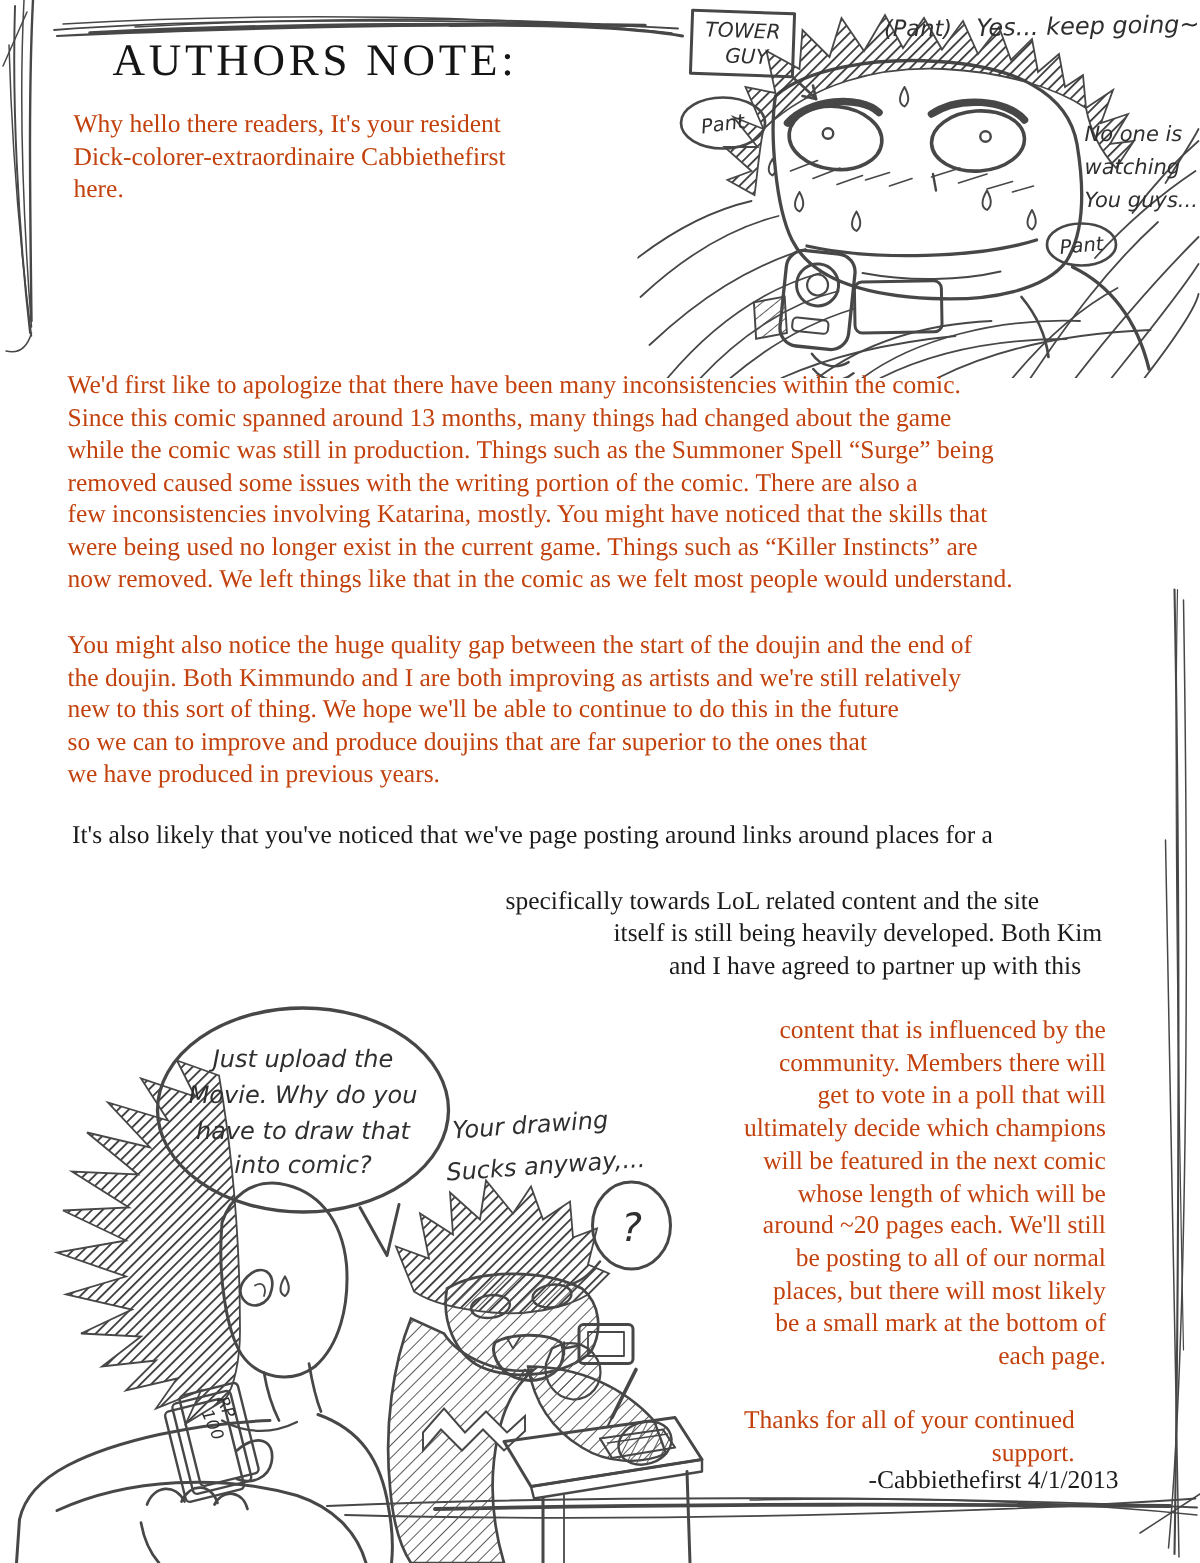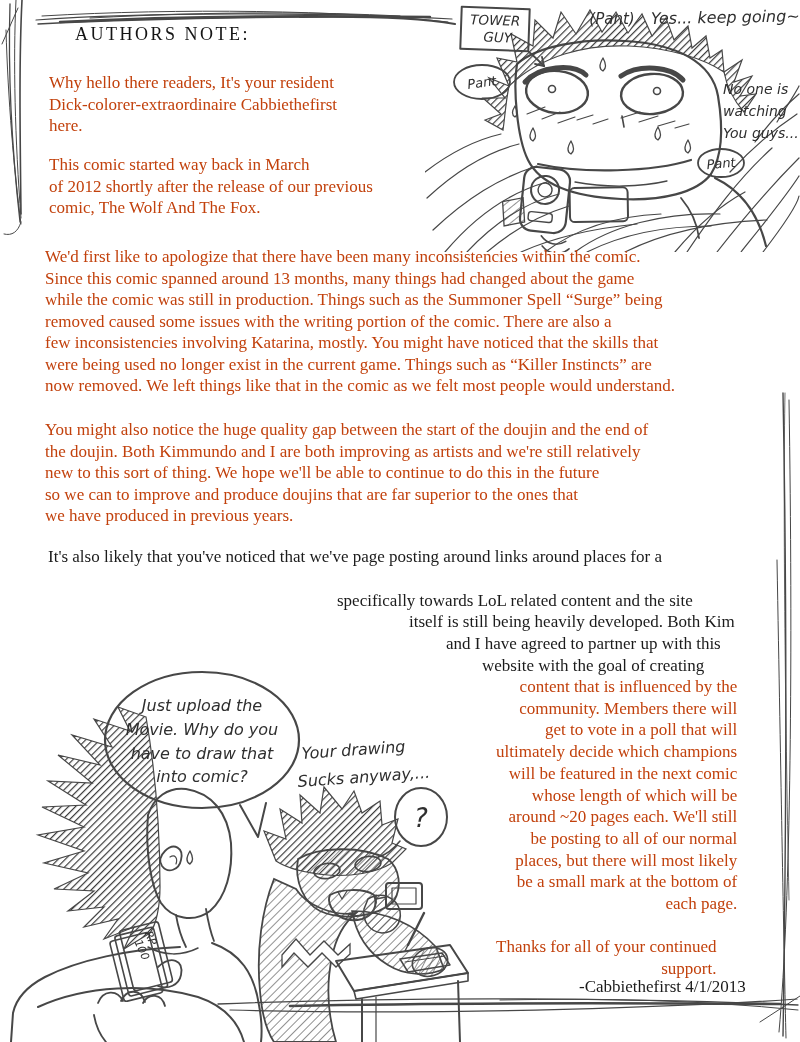--- a/index.html
+++ b/index.html
@@ -3,21 +3,21 @@
 <meta charset="utf-8">
 <style>
   html,body{margin:0;padding:0;background:#e8e8e8;}
   .page{
     position:relative;width:800px;height:1042px;background:#ffffff;
     font-family:"Liberation Serif","DejaVu Serif",serif;color:#1b1b1b;
     overflow:hidden;margin:0 auto;
   }
   .abs{position:absolute;}
   .title{
-    position:absolute;left:75px;top:24px;font-size:18px;letter-spacing:2.5px;
+    position:absolute;left:75px;top:24px;font-size:30px;letter-spacing:2.5px;
     color:#151515;white-space:nowrap;
   }
   .para{
     position:absolute;font-size:17px;line-height:21.5px;white-space:nowrap;
     color:#c2410c;
   }
   .col{line-height:21.7px;text-align:right;}
   .stair{position:absolute;font-size:17px;line-height:21.5px;white-space:nowrap;}
   .sig{position:absolute;font-size:17px;white-space:nowrap;text-align:center;}
   svg{display:block;}
@@ -249,27 +249,25 @@
     <g>
       <ellipse class="sk" cx="421" cy="162" rx="26" ry="29" fill="#ffffff" stroke-width="2"></ellipse>
       <path class="sk" d="M400,186 C392,196 386,200 378,202" stroke-width="1.6"></path>
       <text class="hand" x="421" y="172" text-anchor="middle" font-size="26">?</text>
     </g>
   </svg>
 
   <div class="title">AUTHORS NOTE:</div>
 
   <div class="para" style="left:49px;top:72px">Why hello there readers, It's your resident<br>Dick-colorer-extraordinaire Cabbiethefirst<br>here.</div>
-  <div class="para" style="left:49px;top:154px">This comic started way back in March<br>of 2012 shortly after the release of our previous<br>comic, The Wolf And The Fox.</div>
   <div class="para" style="left:45px;top:246px">We'd first like to apologize that there have been many inconsistencies within the comic.<br>Since this comic spanned around 13 months, many things had changed about the game<br>while the comic was still in production. Things such as the Summoner Spell “Surge” being<br>removed caused some issues with the writing portion of the comic. There are also a<br>few inconsistencies involving Katarina, mostly. You might have noticed that the skills that<br>were being used no longer exist in the current game. Things such as “Killer Instincts” are<br>now removed. We left things like that in the comic as we felt most people would understand.</div>
   <div class="para" style="left:45px;top:419px">You might also notice the huge quality gap between the start of the doujin and the end of<br>the doujin. Both Kimmundo and I are both improving as artists and we're still relatively<br>new to this sort of thing. We hope we'll be able to continue to do this in the future<br>so we can to improve and produce doujins that are far superior to the ones that<br>we have produced in previous years.</div>
 
   <div class="stair" style="left:48px;top:546px">It's also likely that you've noticed that we've page posting around links around places for a</div>
   <div class="stair" style="left:337px;top:590px">specifically towards LoL related content and the site</div>
   <div class="stair" style="left:409px;top:611px">itself is still being heavily developed. Both Kim</div>
   <div class="stair" style="left:446px;top:633px">and I have agreed to partner up with this</div>
-  <div class="stair" style="left:482px;top:655px">website with the goal of creating</div>
 
   <div class="para col" style="left:496px;top:676px">content that is influenced by the<br>community.  Members there will<br>get to vote in a poll that will<br>ultimately decide which champions<br>will be featured in the next comic<br>whose length of which will be<br>around ~20 pages each. We'll still<br>be posting to all of our normal<br>places, but there will most likely<br>be a small mark at the bottom of<br>each page.</div>
   <div class="para col" style="left:496px;top:936px">Thanks for all of your continued<br>support.</div>
   <div class="sig" style="left:579px;top:977px">-Cabbiethefirst 4/1/2013</div>
 
 </div>
 
 </body></html>

